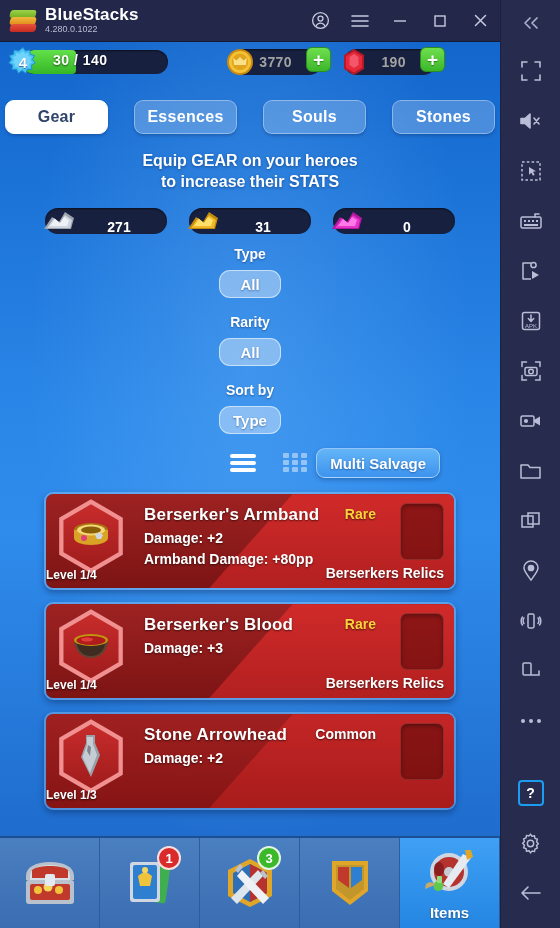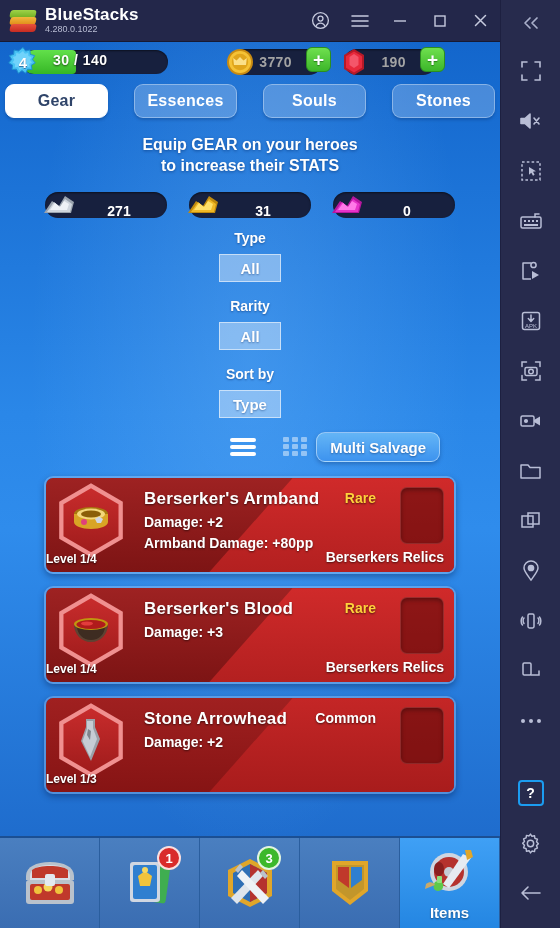--- a/index.html
+++ b/index.html
@@ -139,21 +139,21 @@
   .plus {
     position: absolute; right: -9px; top: -2px; width: 25px; height: 25px; border-radius: 6px;
     background: linear-gradient(180deg,#6fe04e,#3cb62a);
     border: 1px solid #2c8f1f; z-index: 4;
     display: flex; align-items: center; justify-content: center;
     color: #ffffff; font-size: 19px; font-weight: bold; line-height: 1;
     text-shadow: 0 1px 1px rgba(0,60,0,.5); cursor: pointer;
   }
 
   
-  .cat-tabs { position: relative; z-index: 3; display: flex; gap: 26px; justify-content: center; margin-top: 2px; }
+  .cat-tabs { position: relative; z-index: 3; display: flex; gap: 26px; justify-content: center; margin-top: 18px; }
   .cat {
     min-width: 103px; height: 34px; border-radius: 9px;
     display: flex; align-items: center; justify-content: center;
     font-size: 16px; font-weight: bold; letter-spacing: .3px; cursor: pointer;
     background: rgba(255,255,255,.22); color: #ffffff;
     border: 1px solid rgba(255,255,255,.35);
     box-shadow: 0 2px 3px rgba(0,30,80,.25);
     padding: 0 10px;
   }
   .cat.active { background: #ffffff; color: #2f4469; border-color: #ffffff; }
@@ -173,21 +173,21 @@
     padding-left: 26px; box-shadow: inset 0 1px 2px rgba(0,0,0,.5);
   }
   .mat-pill .val { color: #ffffff; font-size: 14px; font-weight: bold; margin-top: 12px; }
   .mat-ic { position: absolute; left: -8px; top: -7px; width: 42px; height: 40px; z-index: 3; }
 
   
   .filters { position: relative; z-index:3; display: flex; justify-content: center; align-items: center; gap: 8px; margin-top: 12px; flex-direction: column; }
   .flabel { color: #ffffff; font-size: 14px; font-weight: bold; text-shadow: 0 1px 2px rgba(0,40,100,.5); }
   .fbtn {
     background: rgba(255,255,255,.38); border: 1px solid rgba(255,255,255,.55);
-    border-radius: 0; min-width: 62px; height: 28px; cursor: pointer;
+    border-radius: 11px; min-width: 62px; height: 28px; cursor: pointer;
     display: flex; align-items: center; justify-content: center;
     color: #ffffff; font-size: 15px; font-weight: bold; padding: 8px 8px;
     text-shadow: 0 1px 2px rgba(0,40,100,.45);
   }
   .fgap { width: 10px; }
 
   
   .viewrow { position: relative; z-index:3; display: flex; align-items: center; margin-top: 14px; padding: 0 16px; }
   .vt { width: 34px; height: 26px; cursor: pointer; display:flex; align-items:center; justify-content:center; }
   .vt.list { margin-left: 210px; }

